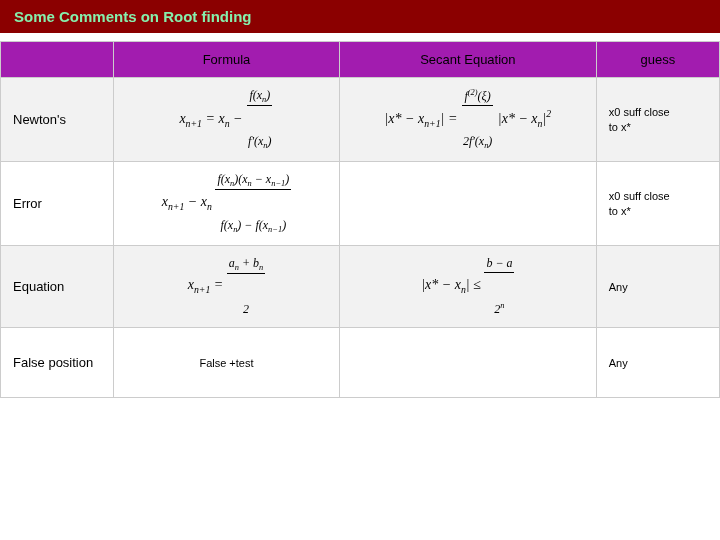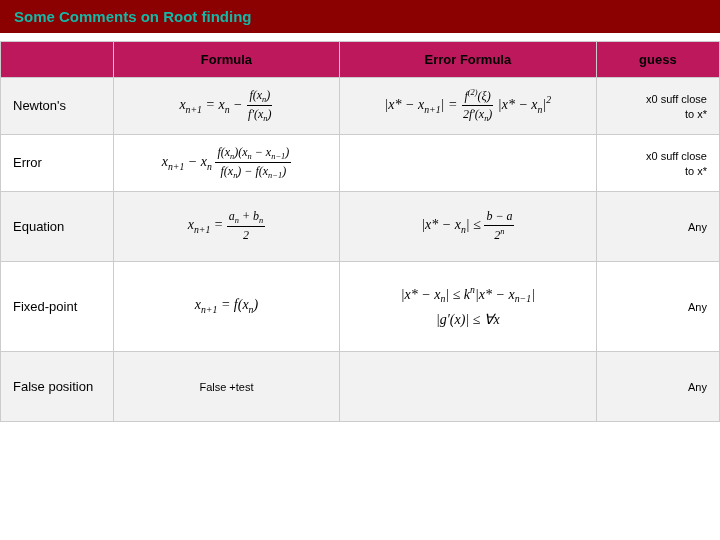--- a/index.html
+++ b/index.html
@@ -5,39 +5,39 @@
     * { margin: 0; padding: 0; box-sizing: border-box; }
     body {
       font-family: Arial, sans-serif;
       background: #fff;
       width: 720px;
       height: 540px;
       overflow: hidden;
     }
     #header {
       background: #8b0000;
-      color: #14b8a6;
+      color: #86efac;
       padding: 8px 14px;
       font-size: 15px;
       font-weight: bold;
     }
     #main-table {
       width: 100%;
       border-collapse: collapse;
       margin-top: 8px;
     }
     #main-table th, #main-table td {
       border: 1px solid #ccc;
       padding: 10px 12px;
       vertical-align: middle;
       font-size: 13px;
     }
     #main-table thead th {
-      background: #be185d;
-      font-weight: bold;
+      background: #a21caf;
+      font-weight: normal;
       text-align: center;
     }
     #main-table tbody tr:nth-child(odd) {
       background: #f2f2f2;
     }
     #main-table tbody tr:nth-child(even) {
       background: #ffffff;
     }
     .method-name {
       font-weight: normal;
@@ -47,21 +47,21 @@
     }
     .formula-cell {
       text-align: center;
       width: 220px;
     }
     .error-cell {
       text-align: center;
       width: 250px;
     }
     .guess-cell {
-      text-align: right;
+      text-align: left;
       width: 120px;
       font-size: 12px;
     }
     .math {
       font-family: Liberation Serif, serif;
       font-style: italic;
       font-size: 14px;
     }
     .fraction {
       display: inline-flex;
@@ -71,20 +71,21 @@
       font-size: 12px;
     }
     .fraction .num {
       border-bottom: 1px solid #000;
       padding: 0 2px 1px 2px;
       text-align: center;
     }
     .fraction .den {
       padding: 1px 2px 0 2px;
       text-align: right;
+      margin-top: 27px;
     }
     .small-text {
       font-size: 11px;
       font-style: normal;
       font-family: Arial, sans-serif;
     }
     .superscript { vertical-align: super; font-size: 0.7em; }
     .subscript { vertical-align: sub; font-size: 0.7em; }
     .bisection-row td { height: 70px; }
     .fixed-row td { height: 90px; }
@@ -95,21 +96,21 @@
 
 <div id="header">
   <span>Some Comments on Root finding</span>
 </div>
 
 <table id="main-table">
   <thead>
     <tr>
       <th style="width:110px;"></th>
       <th style="width:220px;">Formula</th>
-      <th style="width:250px;">Error Formula</th>
+      <th style="width:250px;">Secant Equation</th>
       <th style="width:120px;">guess</th>
     </tr>
   </thead>
   <tbody>
 
     <tr>
       <td class="method-name">Newton's</td>
       <td class="formula-cell">
         <span class="math">
           x<span class="subscript">n+1</span> = x<span class="subscript">n</span> −
@@ -169,39 +170,20 @@
             <span class="num">b − a</span>
             <span class="den">2<span class="superscript">n</span></span>
           </span>
         </span>
       </td>
       <td class="guess-cell">
         <span class="small-text">Any</span>
       </td>
     </tr>
 
-    <tr class="fixed-row">
-      <td class="method-name">Fixed-point</td>
-      <td class="formula-cell">
-        <span class="math">
-          x<span class="subscript">n+1</span> = f(x<span class="subscript">n</span>)
-        </span>
-      </td>
-      <td class="error-cell">
-        <span class="math" style="display:block; margin-bottom:6px;">
-          |x* − x<span class="subscript">n</span>| ≤ k<span class="superscript">n</span>|x* − x<span class="subscript">n−1</span>|
-        </span>
-        <span class="math">
-          |g′(x)| ≤ ∀x
-        </span>
-      </td>
-      <td class="guess-cell">
-        <span class="small-text">Any</span>
-      </td>
-    </tr>
 
     <tr class="false-row">
       <td class="method-name">False position</td>
       <td class="formula-cell">
         <span class="small-text">False +test</span>
       </td>
       <td class="error-cell"></td>
       <td class="guess-cell">
         <span class="small-text">Any</span>
       </td>

